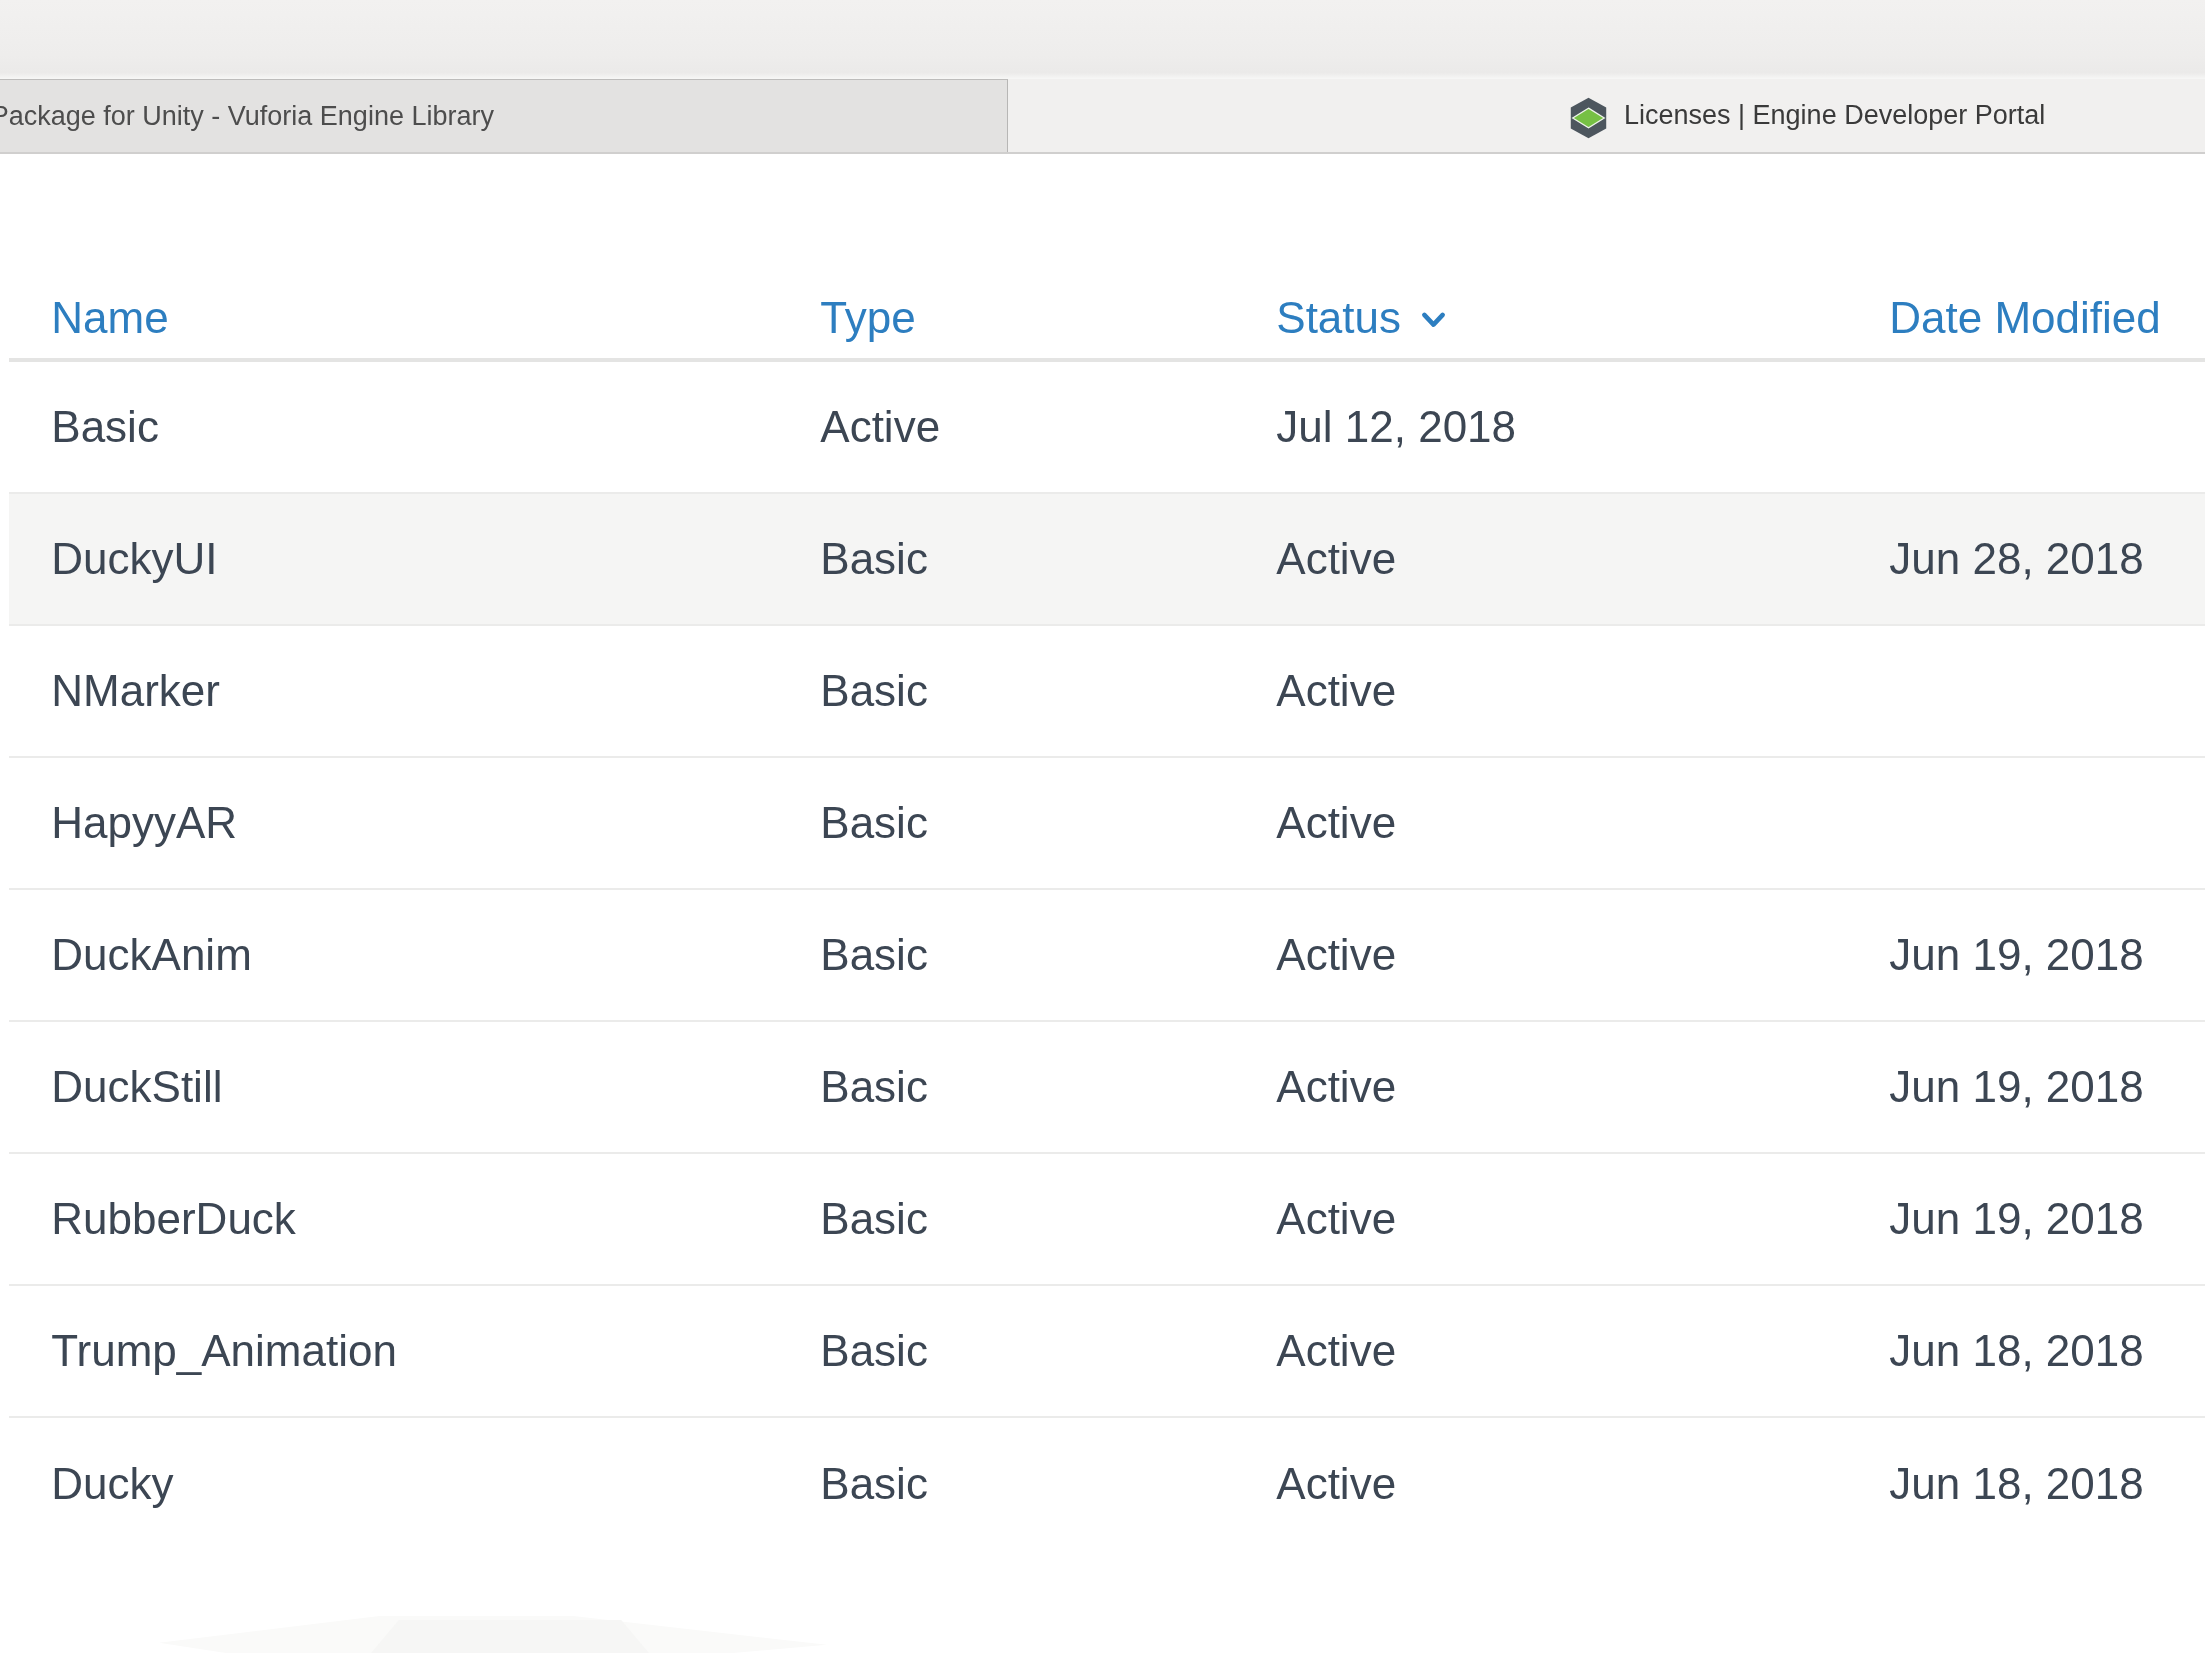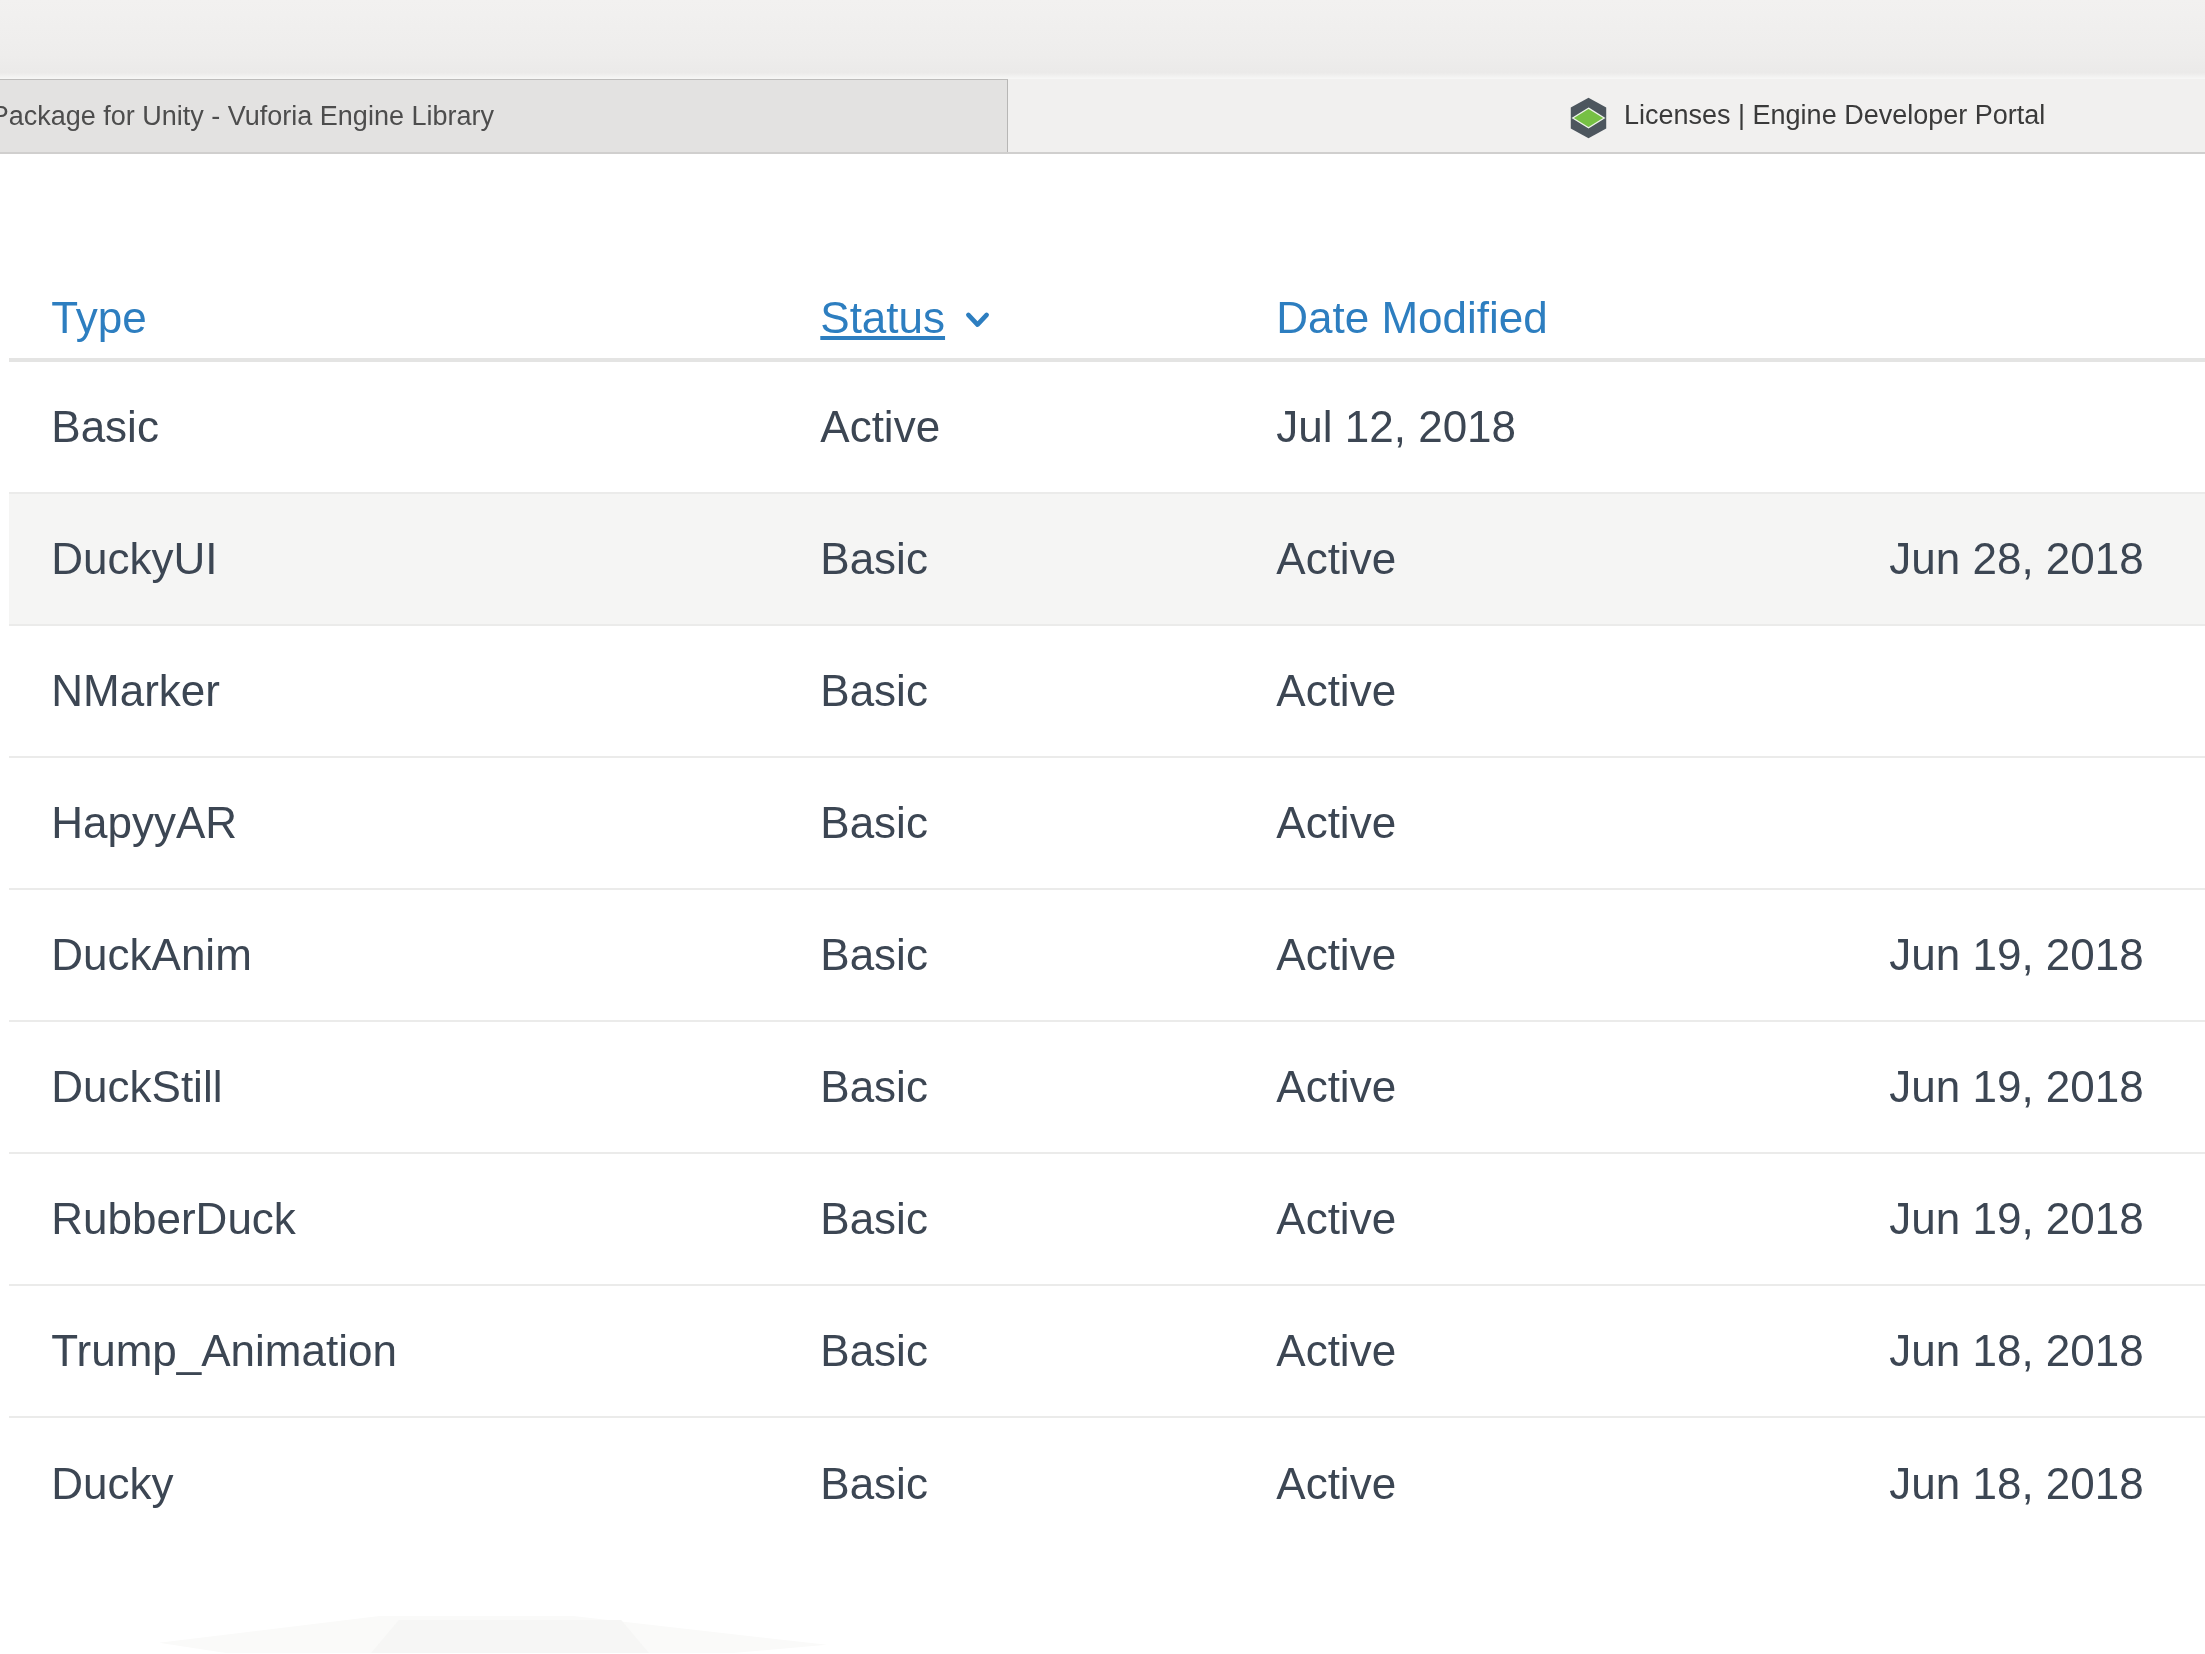--- a/index.html
+++ b/index.html
@@ -73,21 +73,21 @@
     margin-left:9.3px;
     height:208px;
     border-bottom:4px solid #e4e4e3;
     align-items:end;
     padding-bottom:18.5px;
     color:var(--header-link-blue);
     font-size:44px;
     line-height:44px;
   }
   .hcell{cursor:pointer;}
-  .hcell.status-h{display:flex;align-items:center;text-decoration:underline;}
+  .hcell.status-h{display:flex;align-items:center;}
   .chevron-down{
     margin-left:20px;
     transform:translateY(2.6px);
   }
   .trow{
     margin-left:9.3px;
     height:132px;
     align-items:center;
     font-size:44px;
     color:var(--row-text);
@@ -126,20 +126,21 @@
       <polygon points="28,17 52,32 28,47 4,32" fill="#76c044" stroke="#eef4ea" stroke-width="2"></polygon>
     </svg>
     <span class="tab-title">Licenses | Engine Developer Portal</span>
   </div>
 </div>
 <div class="chrome-divider"></div>
 
 <div class="content">
 
   <div class="thead grid-cols">
+    <div class="hcell">Name</div>
     <div class="hcell">Type</div>
     <div class="hcell status-h">
       <span>Status</span>
       <svg class="chevron-down" width="25" height="17" viewBox="0 0 38 26" xmlns="http://www.w3.org/2000/svg">
         <polyline points="5,5 19,20 33,5" fill="none" stroke="#2d7ec0" stroke-width="7" stroke-linecap="round" stroke-linejoin="round"></polyline>
       </svg>
     </div>
     <div class="hcell">Date Modified</div>
   </div>
 

